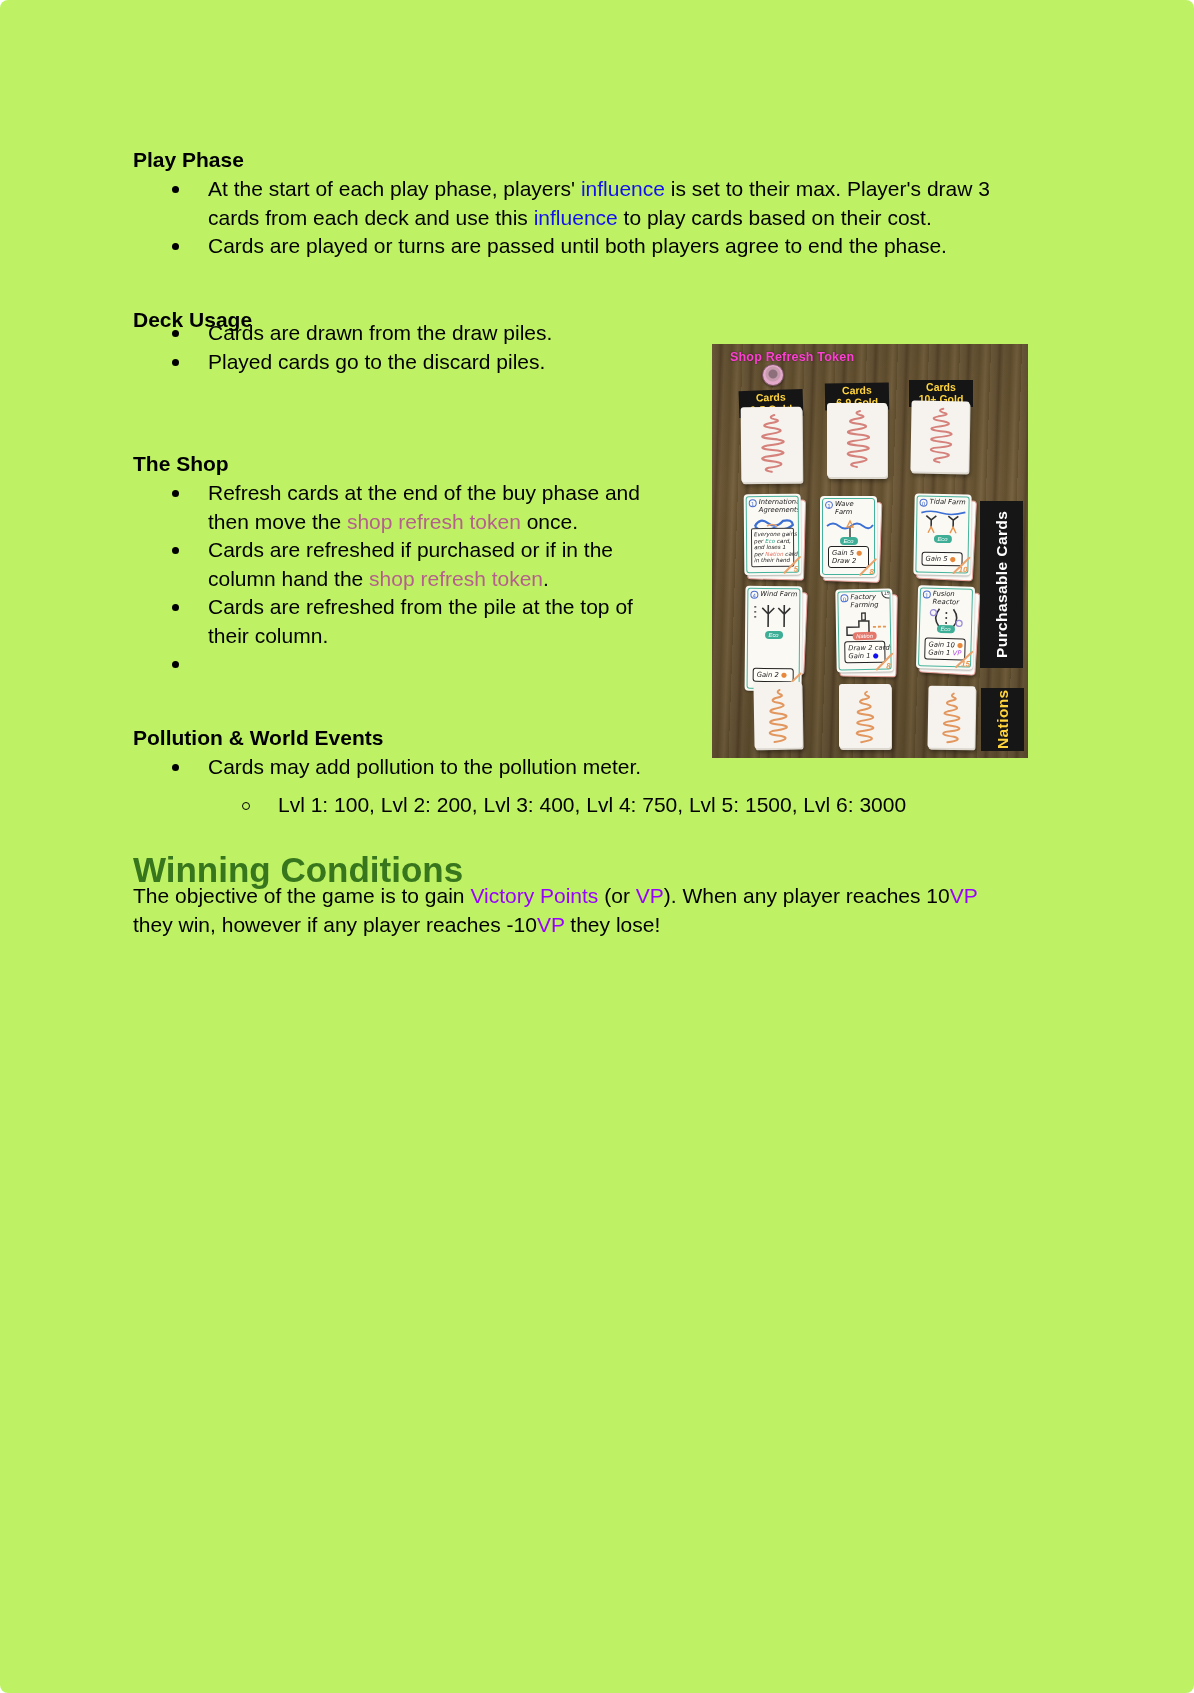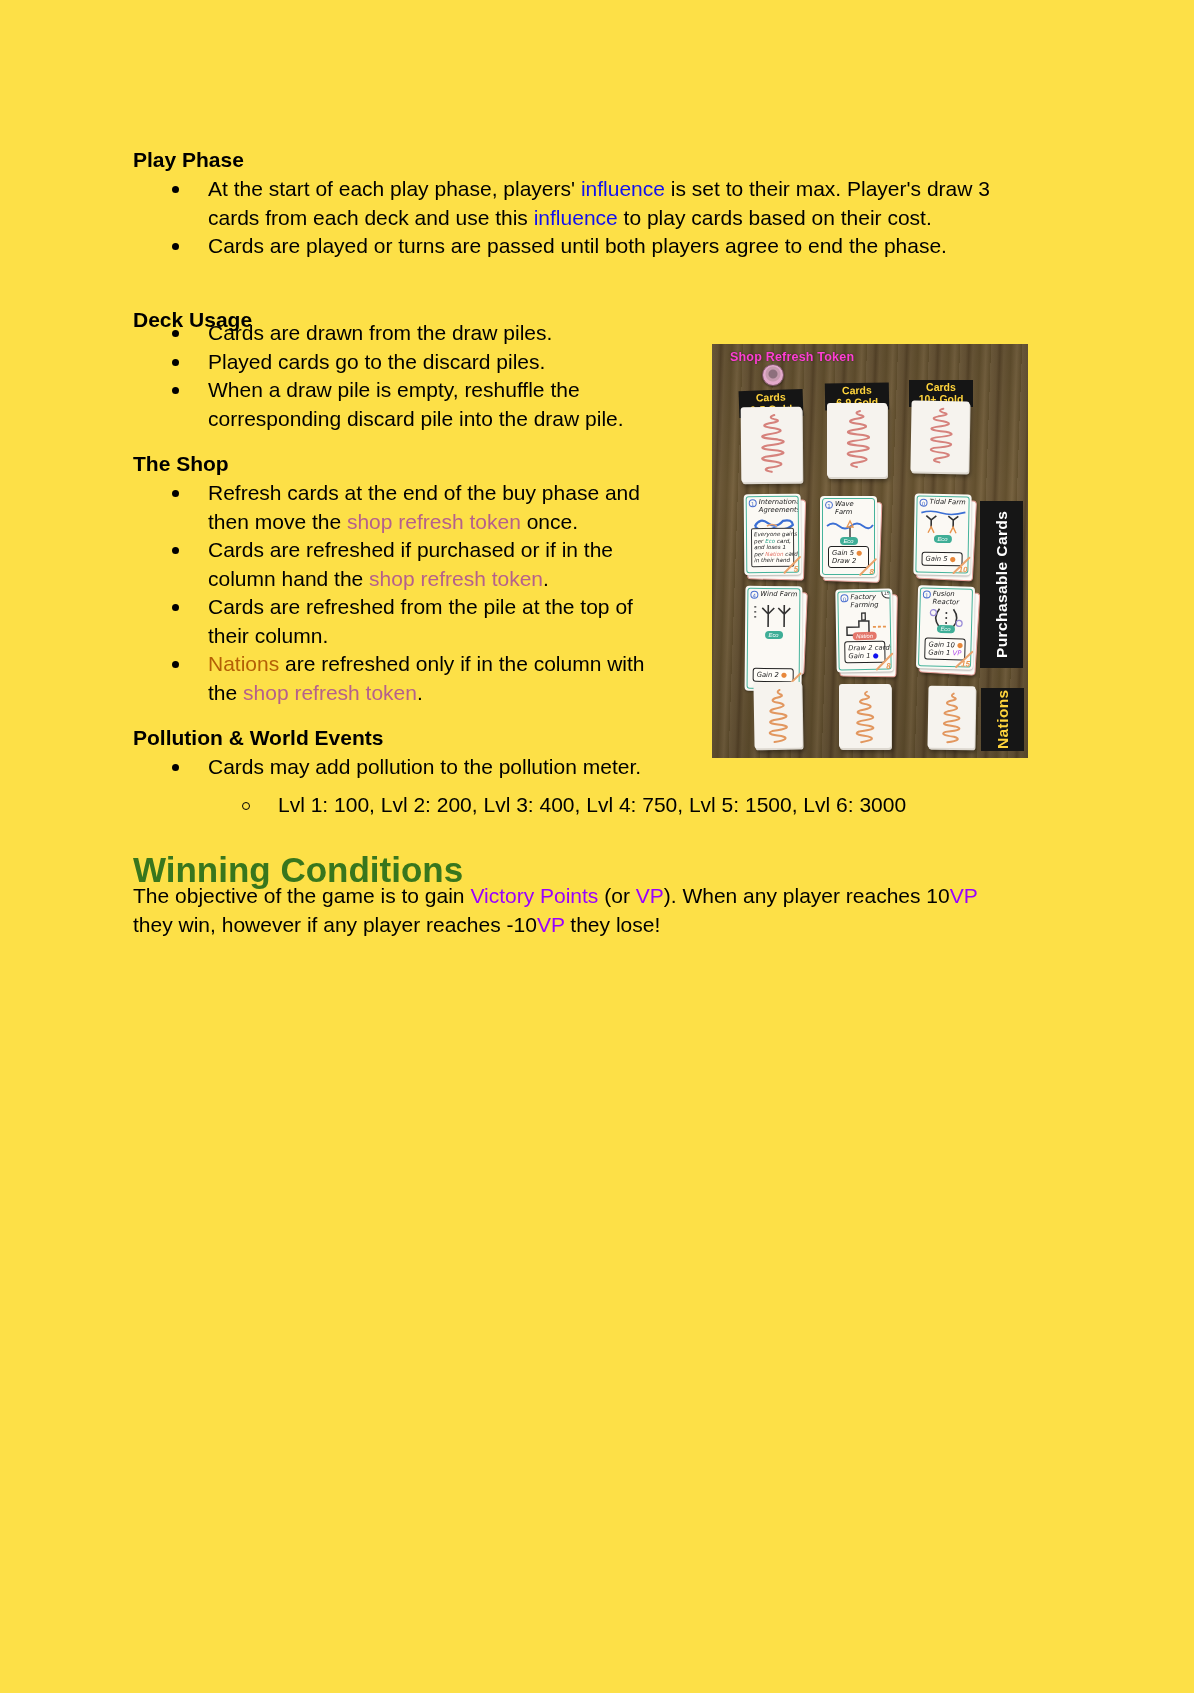--- a/index.html
+++ b/index.html
@@ -1,17 +1,17 @@
 <!DOCTYPE html>
 <html><head>
 <meta charset="utf-8">
 <style>
   html,body{margin:0;padding:0;background:#fff;}
-  .page{position:relative;width:1194px;height:1693px;background:#fde047;overflow:hidden;
-        font-family:"Liberation Sans","DejaVu Sans",sans-serif;color:#000;}
+  .page{position:relative;width:1194px;height:1693px;background:#bef264;overflow:hidden;
+        font-family:"Liberation Sans","DejaVu Sans",sans-serif;color:#000;border-radius:8px;}
   
   .h2{position:absolute;left:133px;font-size:21px;font-weight:bold;line-height:28.5px;white-space:nowrap;}
   .big-h{position:absolute;left:133px;font-size:35px;font-weight:bold;line-height:44px;white-space:nowrap;}
   .ul{position:absolute;left:133px;font-size:21px;line-height:28.5px;}
   .li{position:relative;padding-left:75px;}
   .li .dot{position:absolute;left:39px;top:11px;width:7px;height:7px;border-radius:50%;background:#000;}
   .li.sub{padding-left:145px;margin-top:9px;}
   .li.sub .dot{left:109px;background:none;border:1.6px solid #000;width:6px;height:6px;}
   .closing{position:absolute;left:133px;font-size:21px;line-height:28.5px;}
   .tl{white-space:pre;}
@@ -92,27 +92,20 @@
         <div>
           <div class="tl"><span>Cards are drawn from the draw piles.</span></div>
         </div>
       </div>
     <div class="li">
         <span class="dot"></span>
         <div>
           <div class="tl"><span>Played cards go to the discard piles.</span></div>
         </div>
       </div>
-    <div class="li">
-        <span class="dot"></span>
-        <div>
-          <div class="tl"><span>When a draw pile is empty, reshuffle the</span></div>
-          <div class="tl"><span>corresponding discard pile into the draw pile.</span></div>
-        </div>
-      </div>
   </div>
 
   <div class="h2" style="top:450px">The Shop</div>
   <div class="ul" style="top:479px">
     <div class="li">
         <span class="dot"></span>
         <div>
           <div class="tl"><span>Refresh cards at the end of the buy phase and</span></div>
           <div class="tl"><span>then move the </span><span style="color: rgb(181, 96, 140);">shop refresh token</span><span> once.</span></div>
         </div>
@@ -126,24 +119,20 @@
       </div>
     <div class="li">
         <span class="dot"></span>
         <div>
           <div class="tl"><span>Cards are refreshed from the pile at the top of</span></div>
           <div class="tl"><span>their column.</span></div>
         </div>
       </div>
     <div class="li">
         <span class="dot"></span>
-        <div>
-          <div class="tl"><span style="color: rgb(180, 95, 6);">Nations</span><span> are refreshed only if in the column with</span></div>
-          <div class="tl"><span>the </span><span style="color: rgb(181, 96, 140);">shop refresh token</span><span>.</span></div>
-        </div>
       </div>
   </div>
 
   <div class="h2" style="top:724px">Pollution &amp; World Events</div>
   <div class="ul" style="top:753px">
     <div class="li">
         <span class="dot"></span>
         <div>
           <div class="tl"><span>Cards may add pollution to the pollution meter.</span></div>
         </div>

